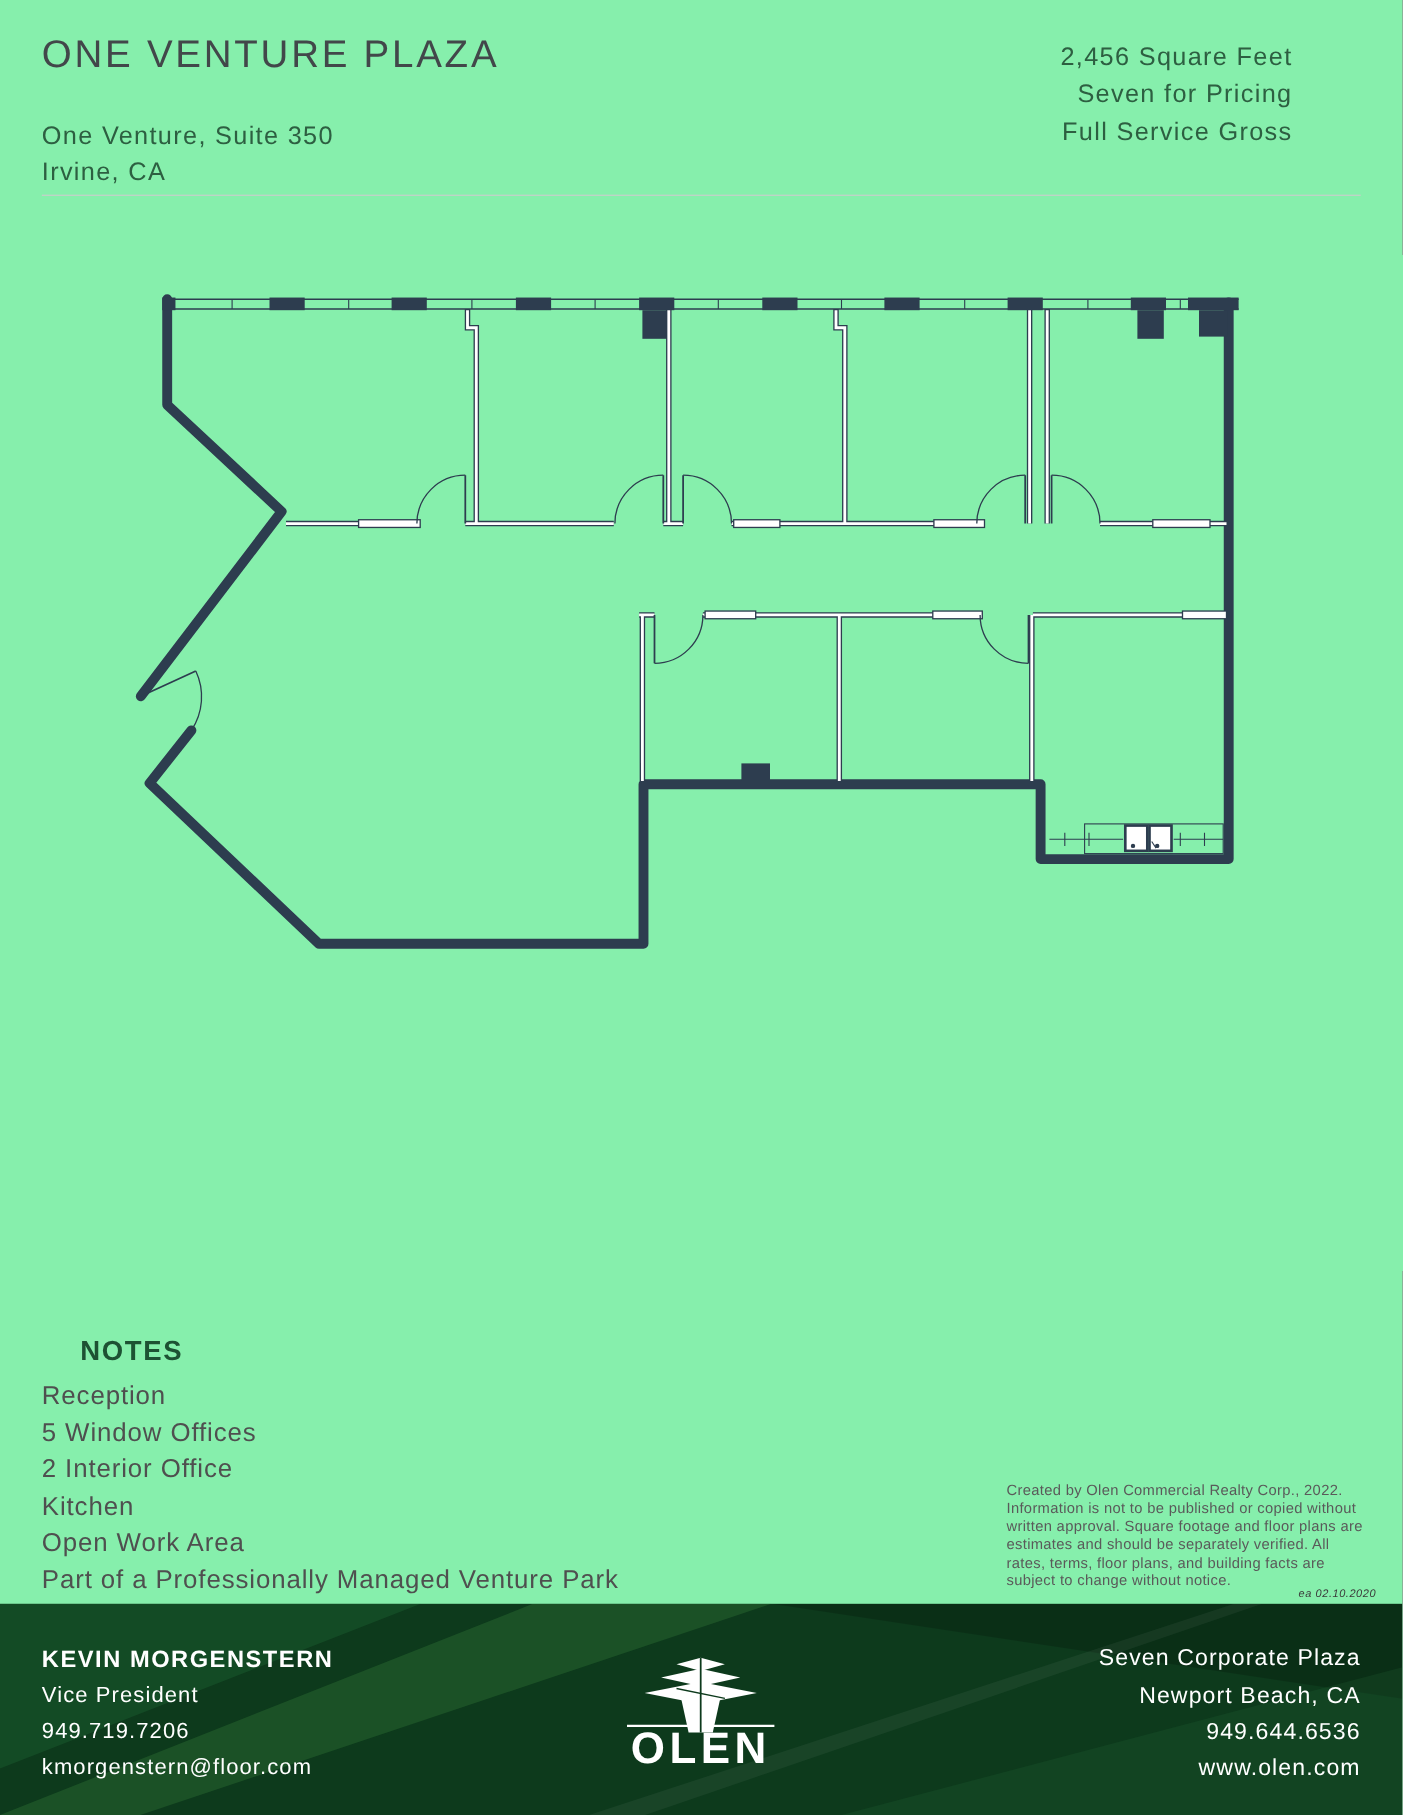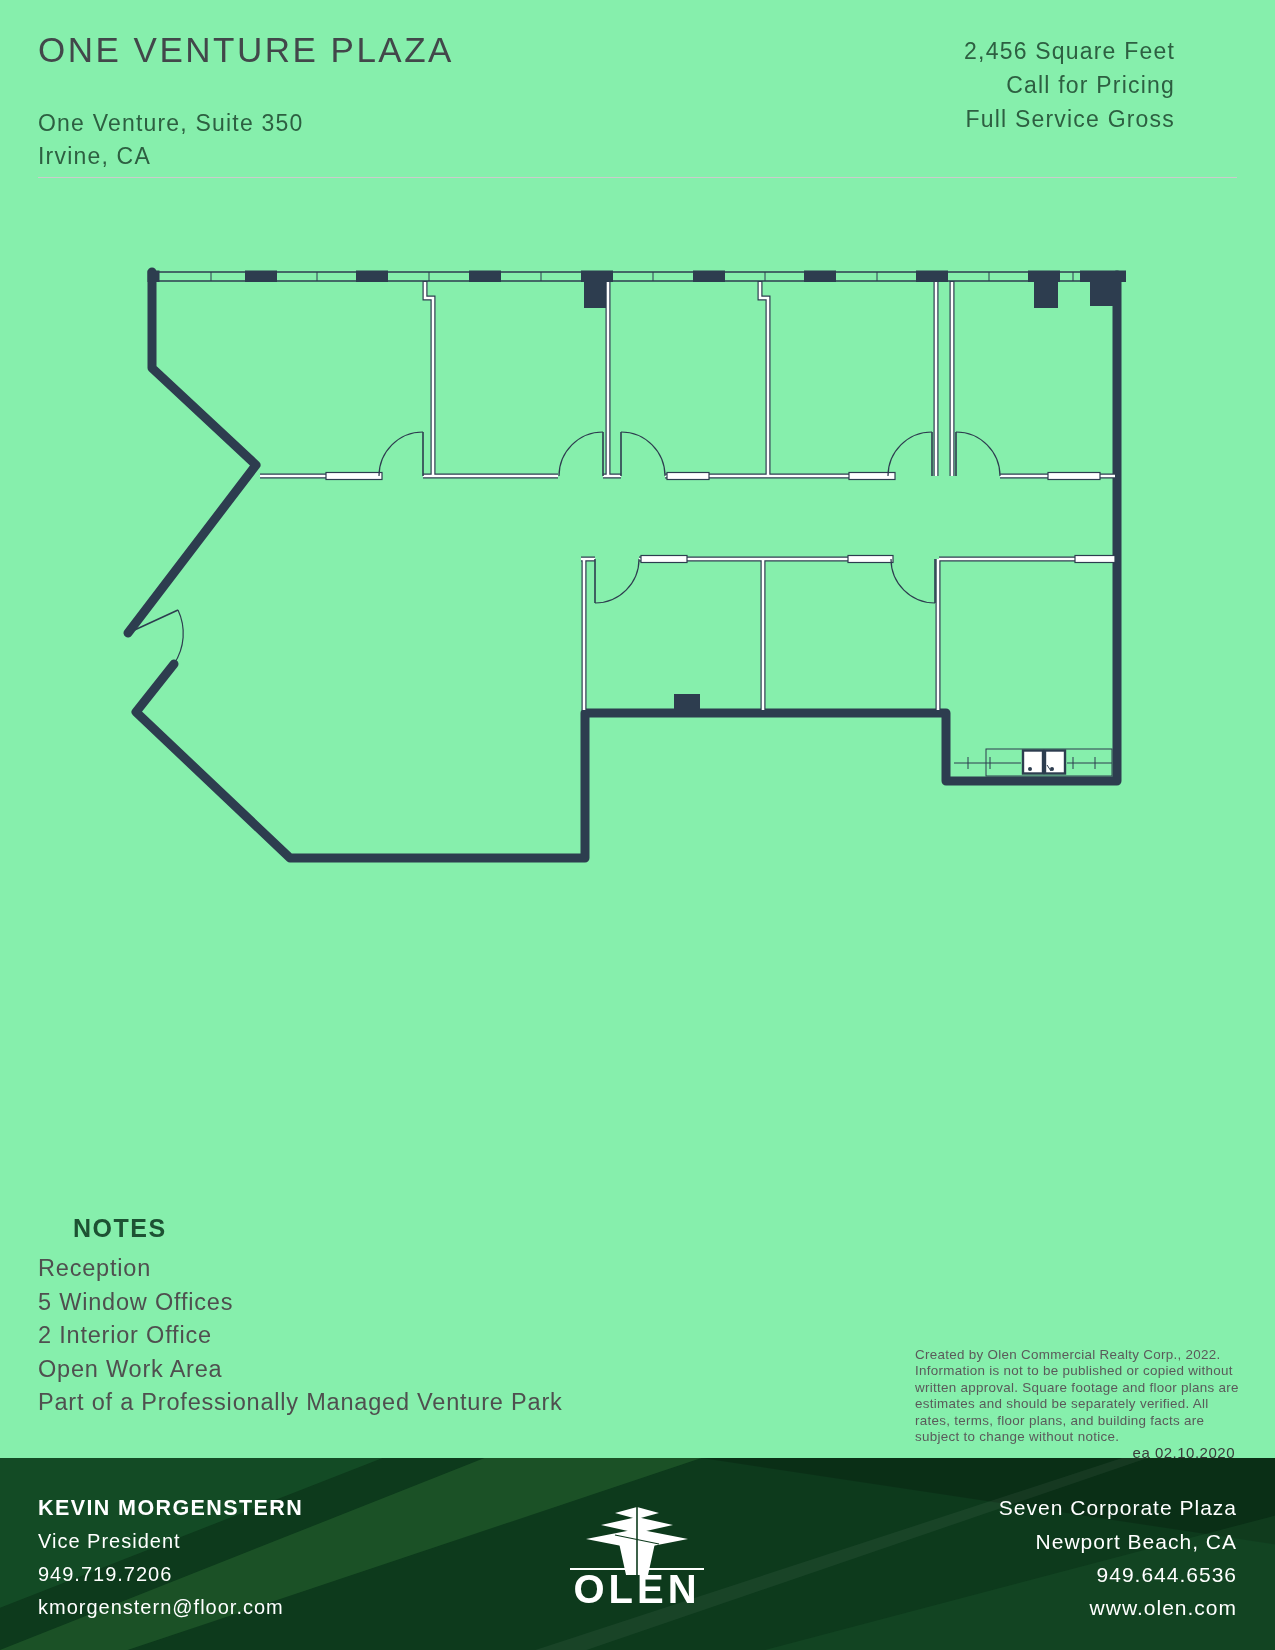--- a/index.html
+++ b/index.html
@@ -34,21 +34,21 @@
   .leaf{stroke:var(--wall);stroke-width:1.6;fill:none;}
   .blk{fill:var(--wall);stroke:none;}
   .sill{fill:#ffffff;stroke:var(--wall);stroke-width:1.2;}
   .sink{stroke:var(--wall);stroke-width:2.4;fill:#ffffff;}
   
   .notes-heading{position:absolute;left:38px;top:1214px;font-size:25px;font-weight:700;letter-spacing:1.5px;color:var(--notes-heading);margin-left:35px;}
   .notes-list{position:absolute;left:38px;top:1252px;font-size:23.5px;letter-spacing:.8px;color:var(--body-text);}
   .notes-list div{height:33.5px;line-height:33.5px;white-space:nowrap;}
   
   .disclaimer{position:absolute;left:915px;top:1347px;width:326px;font-size:13.4px;line-height:16.4px;letter-spacing:.3px;color:var(--muted-text);}
-  .rev-date{position:absolute;right:40px;top:1444px;font-size:15px;letter-spacing:.5px;color:#3a3a3a;}
+  .rev-date{position:absolute;right:24px;top:1444px;font-size:10px;letter-spacing:.5px;color:#3a3a3a;font-style:italic;}
   
   .footer{position:absolute;left:0;top:1458px;width:1275px;height:192px;background:var(--footer-bg);overflow:hidden;}
   .facet{position:absolute;left:0;top:0;width:100%;height:100%;}
   .facet1{background:rgba(66,142,66,.28);clip-path:polygon(0 100%,38% 0,55% 0,10% 100%);}
   .facet2{background:rgba(25,90,45,.55);clip-path:polygon(0 0,30% 0,0 78%);}
   .facet3{background:rgba(0,0,0,.18);clip-path:polygon(55% 0,100% 0,100% 45%);}
   .facet4{background:rgba(40,110,60,.20);clip-path:polygon(60% 100%,100% 30%,100% 100%);}
   .facet5{background:rgba(255,255,255,.05);clip-path:polygon(42% 100%,88% 0,90% 0,46% 100%);}
   .agent{position:absolute;left:38px;color:var(--footer-text);letter-spacing:1px;}
   .agent-name{top:38px;font-size:21.5px;font-weight:700;letter-spacing:1.4px;text-align:right;}
@@ -68,21 +68,21 @@
 </style>
 </head>
 <body>
 
 <div id="page">
 
   <div class="page-title">ONE VENTURE PLAZA</div>
   <div class="addr addr1">One Venture, Suite 350</div>
   <div class="addr addr2">Irvine, CA</div>
   <div class="facts f1">2,456 Square Feet</div>
-  <div class="facts f2">Call for Pricing</div>
+  <div class="facts f2">Seven for Pricing</div>
   <div class="facts f3">Full Service Gross</div>
   <div class="divider"></div>
 
   <svg class="plan" width="1020" height="625" viewBox="0 0 1020 625">
 
     <g>
       <path class="w-thick" d="M 34,14 L 34,110 L 138,207 L 10,375"></path>
       <path class="w-thick" d="M 56,406 L 18,454 L 172,600 L 467,600 L 467,455 L 828,455 L 828,523 L 999,523 L 999,17"></path>
     </g>
 
@@ -192,20 +192,21 @@
         <line class="w-hair" x1="929" y1="507" x2="933" y2="513"></line>
       </g>
     </g>
   </svg>
 
   <div class="notes-heading">NOTES</div>
   <div class="notes-list">
     <div>Reception</div>
     <div>5 Window Offices</div>
     <div>2 Interior Office</div>
+    <div>Kitchen</div>
     <div>Open Work Area</div>
     <div>Part of a Professionally Managed Venture Park</div>
   </div>
 
   <div class="disclaimer">Created by Olen Commercial Realty Corp., 2022. Information is not to be published or copied without written approval. Square footage and floor plans are estimates and should be separately verified. All rates, terms, floor plans, and building facts are subject to change without notice.</div>
   <div class="rev-date">ea 02.10.2020</div>
 
   <div class="footer">
     <div class="facet facet2"></div>
     <div class="facet facet1"></div>

